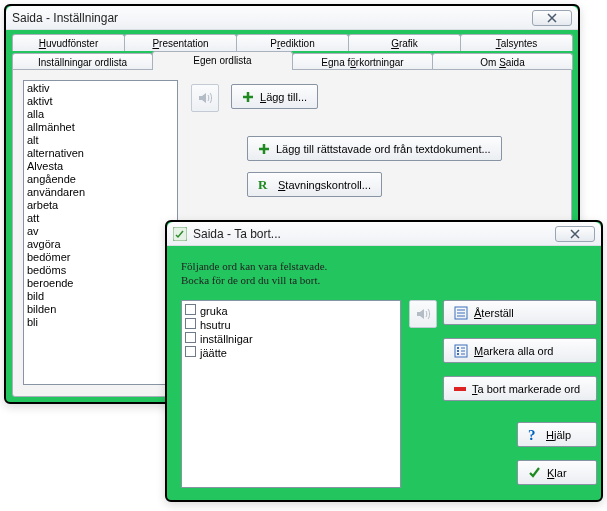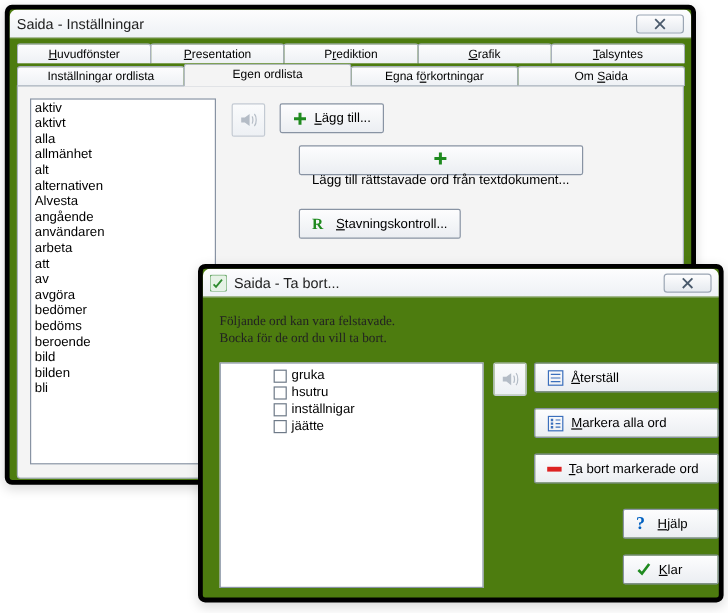--- a/index.html
+++ b/index.html
@@ -9,22 +9,22 @@
     width: 607px;
     height: 511px;
     font-family: Tahoma, "Segoe UI", sans-serif;
     font-size: 11px;
     background: #fff;
     position: relative;
     overflow: hidden;
   }
   .win {
     position: absolute;
-    background: #4d7c0f;
-    border: 4px solid #000000;
+    background: #22c55e;
+    border: 2px solid #000000;
     border-radius: 6px;
     box-shadow: 0 3px 10px rgba(0,0,0,0.15);
   }
   .titlebar {
     height: 24px;
     display: flex;
     align-items: center;
     justify-content: space-between;
     padding: 0 6px;
     border-bottom: 1px solid #dadde2;
@@ -200,25 +200,23 @@
     left: 14px;
     top: 54px;
     width: 220px;
     height: 188px;
     border: 1px solid #8893a3;
     background: #fff;
     padding: 3px;
   }
   .checklist .row {
     display: flex;
-    align-items: center;
     gap: 4px;
     line-height: 14px;
     cursor: default;
-    margin-left: 41px;
   }
   .checklist .chk {
     width: 11px;
     height: 11px;
     border: 1px solid #6e7a88;
     background: #fff;
     display: inline-block;
   }
   .rbtn {
     width: 154px;
@@ -282,21 +280,21 @@
           </svg>
       </div>
 
       <div class="btn" style="position:absolute; left:218px; top:14px;">
         <span class="icon-plus"><svg viewBox="0 0 12 12">
               <path d="M6 1v10M1 6h10" stroke="#1f8a1f" stroke-width="2.5"></path>
             </svg></span>
         <span><span class="ul">L</span><span>ägg till...</span></span>
       </div>
 
-      <div class="btn" style="position:absolute; left:234px; top:49px;flex-direction:column;">
+      <div class="btn" style="position:absolute; left:234px; top:66px;">
         <span class="icon-plus"><svg viewBox="0 0 12 12">
               <path d="M6 1v10M1 6h10" stroke="#1f8a1f" stroke-width="2.5"></path>
             </svg></span>
         <span>Lägg till rättstavade ord från textdokument...</span>
       </div>
 
       <div class="btn" style="position:absolute; left:234px; top:102px;">
         <span class="icon-r">R</span>
         <span><span class="ul">S</span><span>tavningskontroll...</span></span>
       </div>

